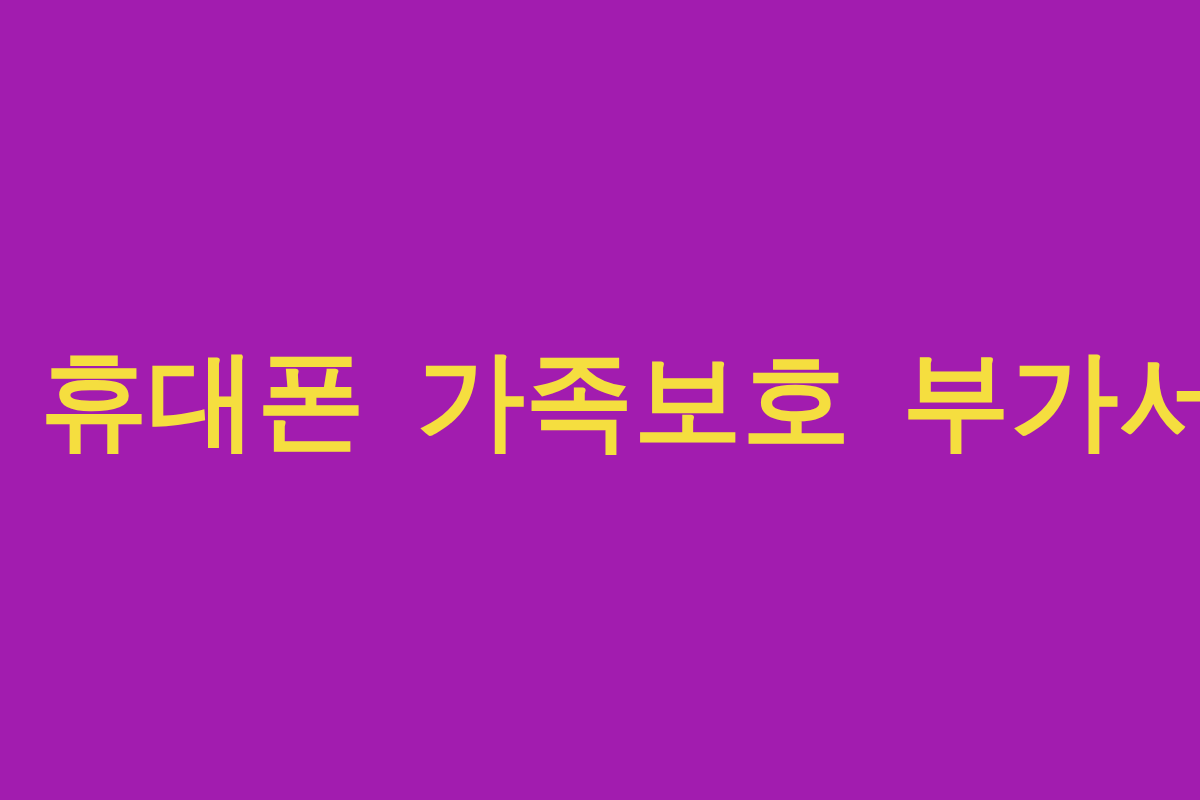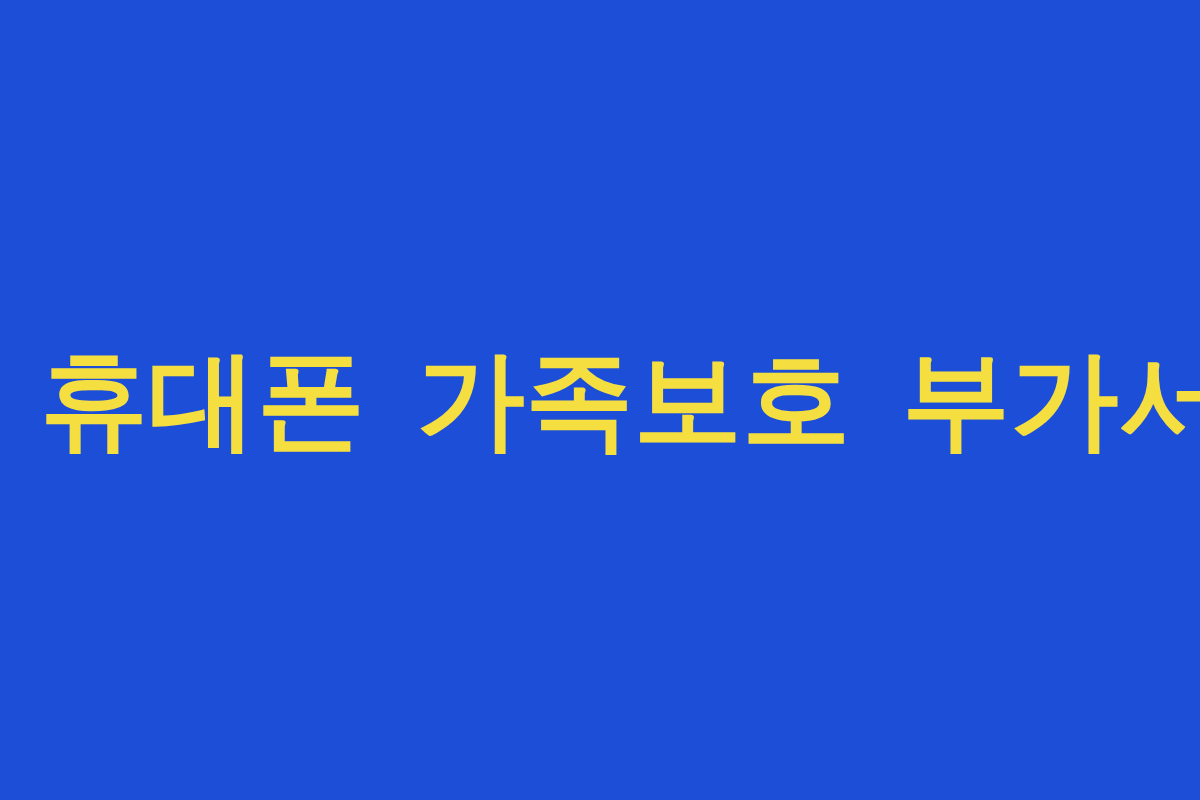--- a/index.html
+++ b/index.html
@@ -48,17 +48,17 @@
   }
 
   
   #headline .line-2 {
     letter-spacing: 0.01em;
   }
 </style>
 </head>
 <body>
 
-<div id="banner" style="background: #1d4ed8;">
+<div id="banner" style="background: #a21caf;">
   <h1 id="headline" style="color: rgb(245, 222, 63);">
     <span class="line line-1">휴대폰 가족보호 부가서</span>
   </h1>
 </div>
 
 </body></html>

